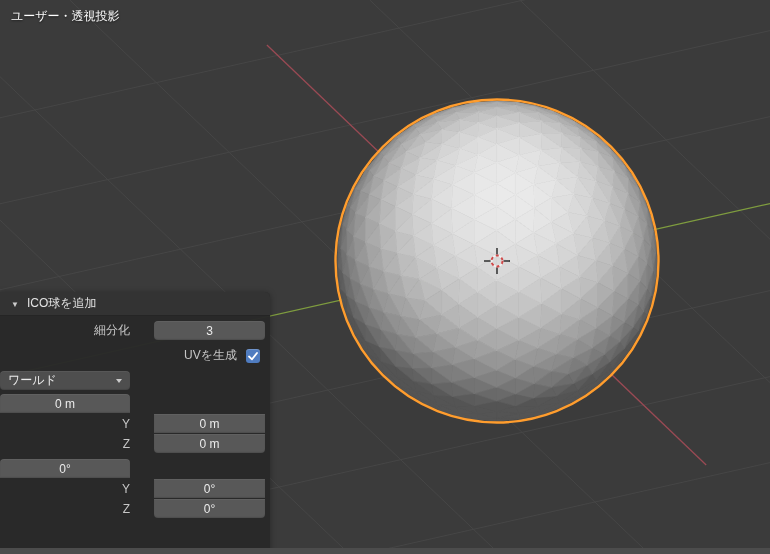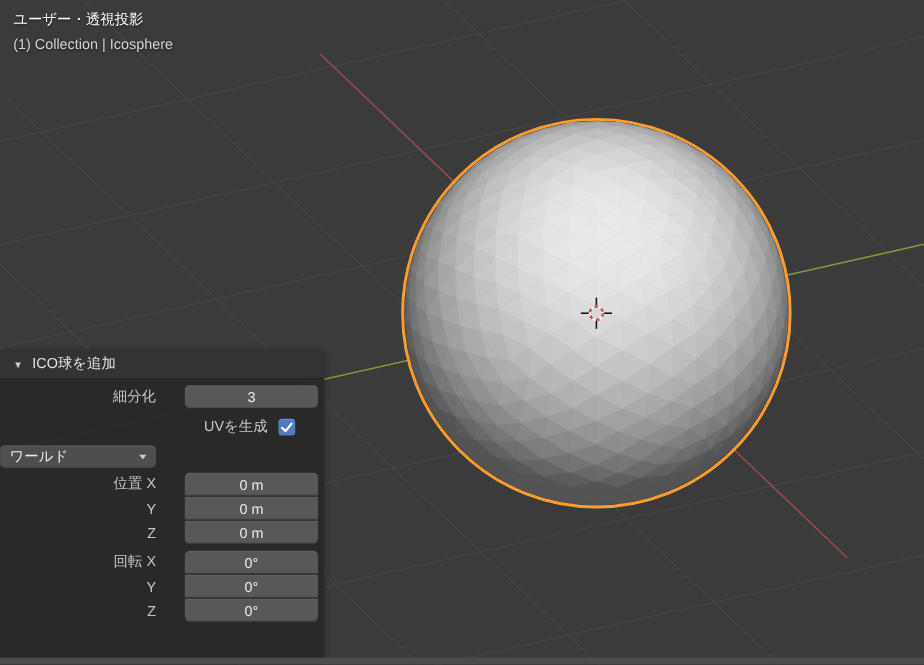--- a/index.html
+++ b/index.html
@@ -19,21 +19,21 @@
   .row{display:grid;grid-template-columns:130px 1fr;column-gap:24px;align-items:center;margin-bottom:4px}
   .lbl{font-size:12px;color:#c6c6c6;text-align:right;white-space:nowrap}
   .fld{height:19px;background:#585858;border-radius:4px;display:flex;align-items:center;justify-content:center;
     font-size:12px;color:#ebebeb;cursor:pointer;
     box-shadow:inset 0 1px 0 rgba(255,255,255,.05),inset 0 -1px 1px rgba(0,0,0,.12)}
   .mb6{margin-bottom:6px}
   .stack1{margin-bottom:1px}
   .fld.top{border-radius:4px 4px 0 0}
   .fld.mid{border-radius:0}
   .fld.bot{border-radius:0 0 4px 4px}
-  .row-check{display:flex;justify-content:flex-end;align-items:center;gap:9px;margin:7px 14px 7px;padding-right:5px}
+  .row-check{display:flex;justify-content:flex-end;align-items:center;gap:9px;margin:7px 0 7px;padding-right:5px}
   .checkbox{width:14px;height:14px;border-radius:3px;background:#4f7cc0;display:flex;align-items:center;
     justify-content:center;cursor:pointer;box-shadow:inset 0 1px 0 rgba(255,255,255,.18)}
   .dd{justify-content:space-between;padding:0 8px;background:#4e4e4e}
   .dd-arrow{width:0;height:0;border-left:3.5px solid transparent;border-right:3.5px solid transparent;
     border-top:4.5px solid #c9c9c9}
   .status-strip{position:absolute;left:0;right:0;bottom:0;height:6px;background:#4c4c4c;z-index:30}
 </style>
 </head>
 <body>
 
@@ -704,21 +704,20 @@
         <line x1="502" y1="261" x2="510" y2="261" stroke="#151515" stroke-width="1.3"></line>
         <line x1="497" y1="248" x2="497" y2="256" stroke="#151515" stroke-width="1.3"></line>
         <line x1="497" y1="266" x2="497" y2="274" stroke="#151515" stroke-width="1.3"></line>
         <circle cx="497" cy="261" r="5.5" fill="none" stroke="#f0f0f0" stroke-width="2"></circle>
         <circle cx="497" cy="261" r="5.5" fill="none" stroke="#d04a4a" stroke-width="2" stroke-dasharray="3 3"></circle>
       </g>
     </svg>
 
   <div class="vp-overlay">
     <div class="line1">ユーザー・透視投影</div>
-    <div class="line2">(1) Collection | Icosphere</div>
   </div>
 
   <div class="op-panel">
     <div class="op-header">
       <span class="tri">▼</span>
       <span>ICO球を追加</span>
     </div>
     <div class="op-body">
 
       <div class="row">
@@ -737,34 +736,32 @@
       </div>
 
       <div class="row">
         <div class="fld dd">
           <span>ワールド</span>
           <span class="dd-arrow"></span>
         </div>
       </div>
 
       <div class="row stack1">
-        <div class="lbl">位置 X</div>
         <div class="fld top">0 m</div>
       </div>
       <div class="row stack1">
         <div class="lbl">Y</div>
         <div class="fld mid">0 m</div>
       </div>
       <div class="row mb6">
         <div class="lbl">Z</div>
         <div class="fld bot">0 m</div>
       </div>
 
       <div class="row stack1">
-        <div class="lbl">回転 X</div>
         <div class="fld top">0°</div>
       </div>
       <div class="row stack1">
         <div class="lbl">Y</div>
         <div class="fld mid">0°</div>
       </div>
       <div class="row">
         <div class="lbl">Z</div>
         <div class="fld bot">0°</div>
       </div>

